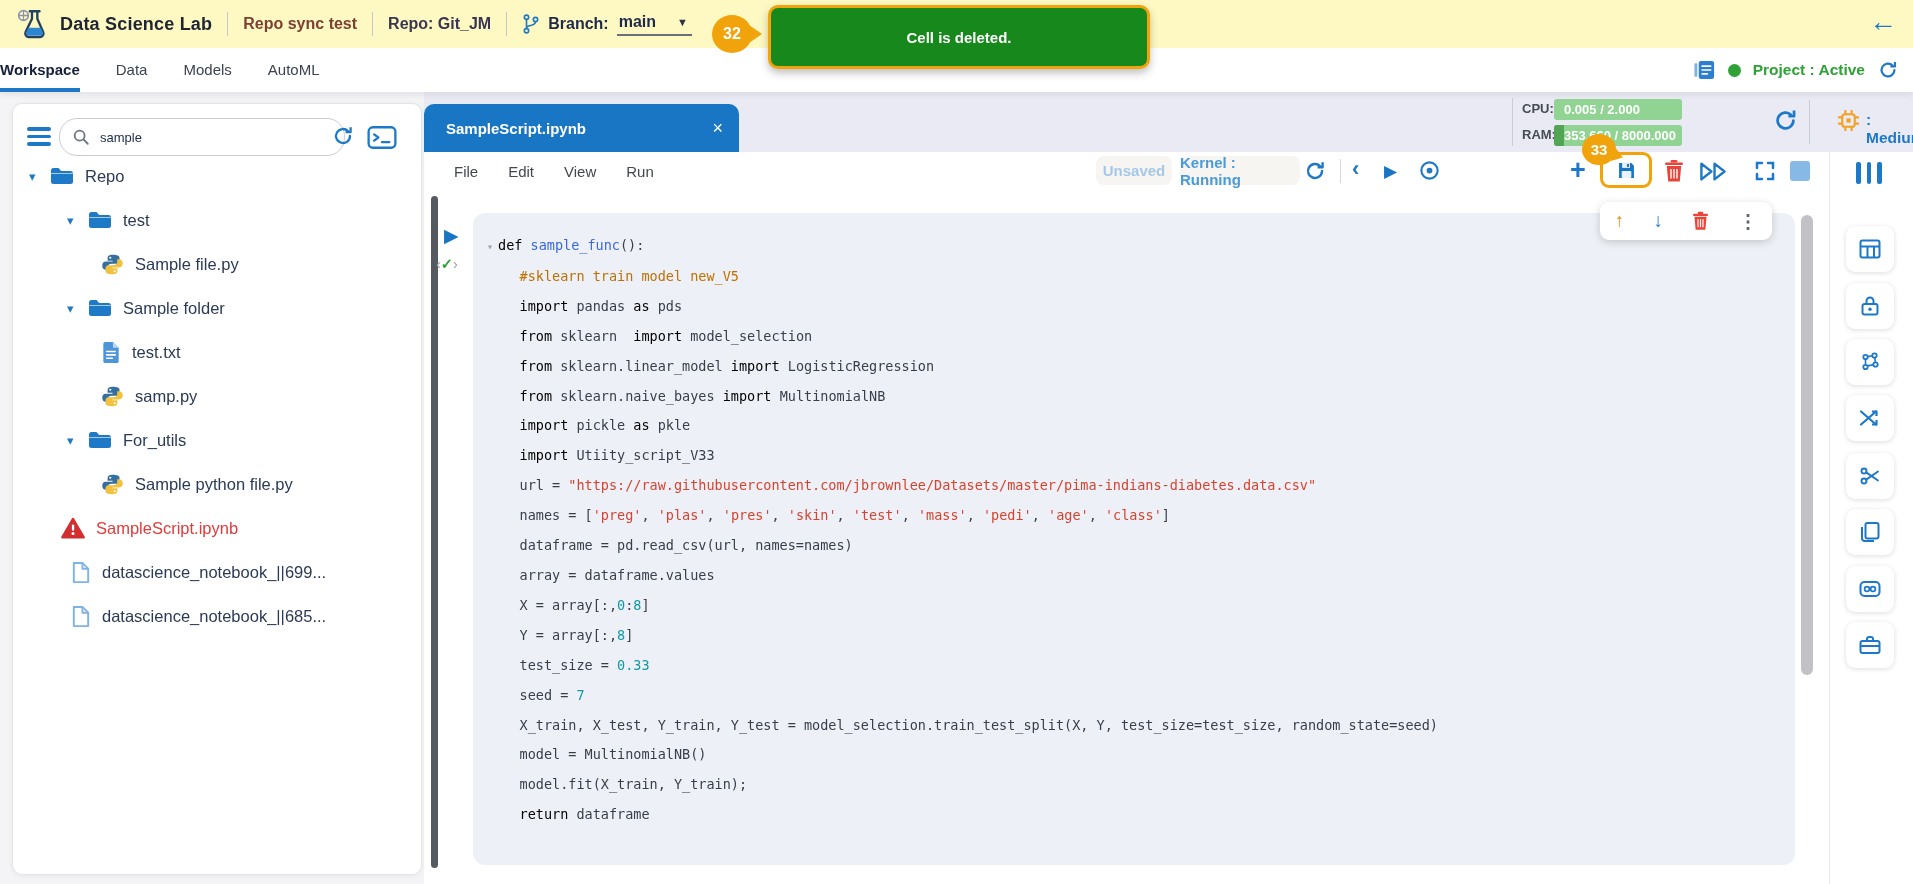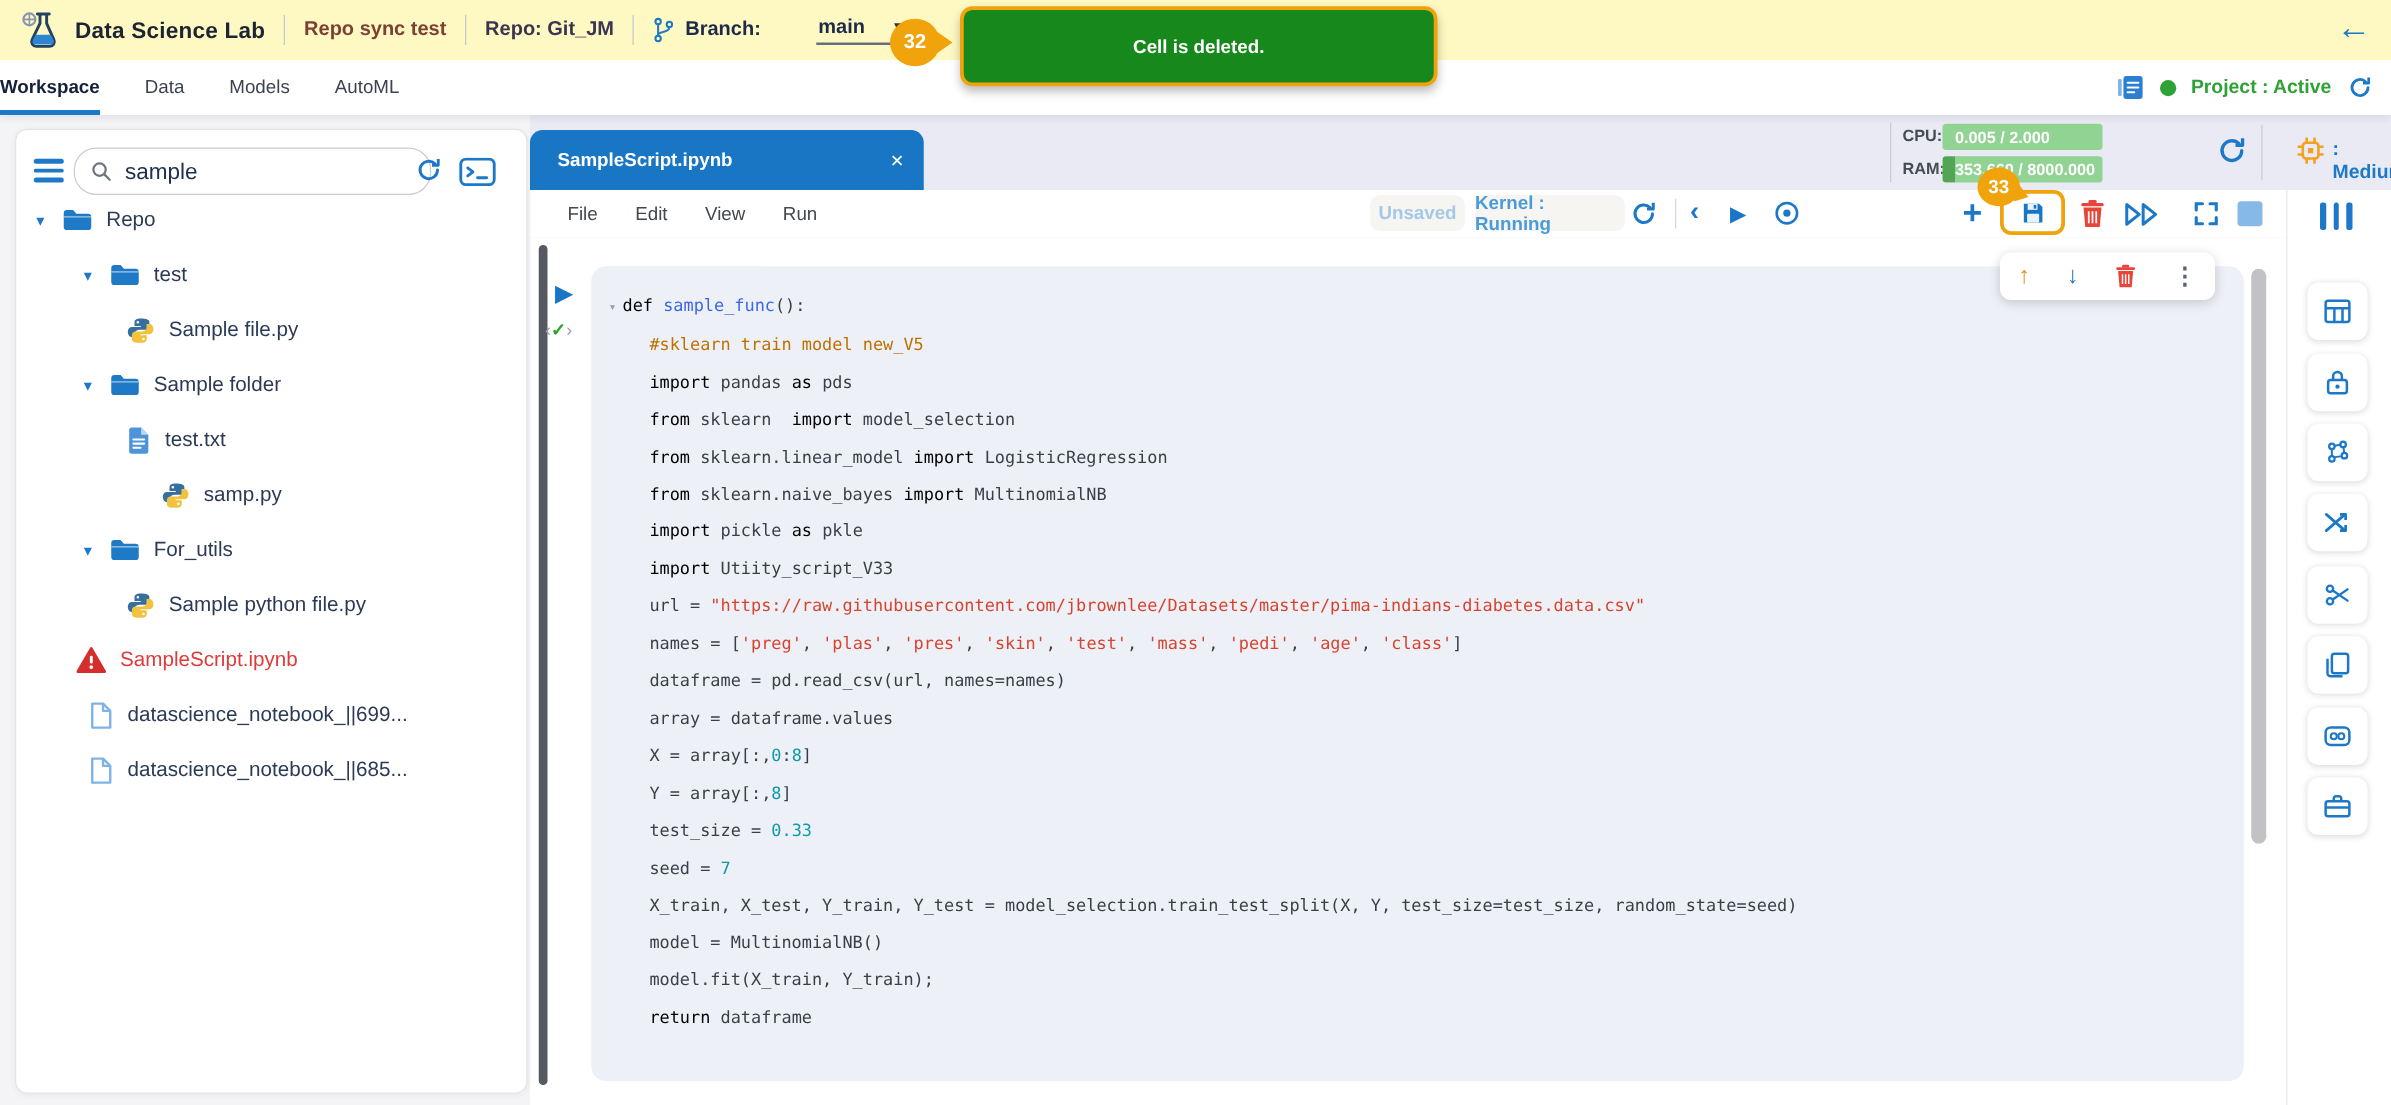--- a/index.html
+++ b/index.html
@@ -7,21 +7,21 @@
   .vsep{width:1px;height:24px;background:#c6c8cf;margin:0 15px;}
   svg{display:block;}
 
   
   .topbar{position:absolute;left:0;top:0;right:0;height:48px;background:#fef9c3;display:flex;align-items:center;padding-left:14px;z-index:40;}
   .logo{width:36px;height:34px;margin-right:10px;}
   .app-title{font-size:18px;font-weight:800;color:#1d2433;letter-spacing:.2px;}
   .crumb1{font-size:16px;color:#7c4034;font-weight:600;}
   .crumb2{font-size:16px;color:#3a3550;font-weight:600;}
   .branch{display:flex;align-items:center;gap:8px;font-size:16px;color:#1e2a4a;font-weight:600;cursor:pointer;}
-  .branch-main{border-bottom:2px solid #6b6f7a;padding:0 4px 3px 2px;display:inline-flex;align-items:center;gap:21px;margin-left:36px;}
+  .branch-main{border-bottom:2px solid #6b6f7a;padding:0 4px 3px 2px;display:inline-flex;align-items:center;gap:21px;}
   .branch-caret{font-size:11px;color:#2c3442;}
   .back-arrow{position:absolute;right:16px;top:8px;font-size:28px;color:#1d79c8;cursor:pointer;line-height:1;}
 
   
   .toast{position:absolute;left:768px;top:5px;width:376px;height:58px;background:#17881c;border:3px solid #f0a30a;border-radius:10px;box-shadow:0 4px 8px rgba(0,0,0,.25);display:flex;align-items:center;justify-content:center;color:#fff;font-size:15px;font-weight:700;z-index:60;}
   .badge32{position:absolute;left:712px;top:15px;width:40px;height:38px;background:#f0a30a;border-radius:50%;color:#fff;font-size:16px;font-weight:700;display:flex;align-items:center;justify-content:center;z-index:61;}
   .badge32::after{content:'';position:absolute;right:-10px;top:50%;transform:translateY(-50%);border-left:13px solid #f0a30a;border-top:9px solid transparent;border-bottom:9px solid transparent;}
 
   
   .navrow{position:absolute;left:0;top:48px;right:0;height:44px;background:#fff;box-shadow:0 3px 6px rgba(20,20,40,.08);z-index:30;display:flex;align-items:stretch;}
@@ -29,21 +29,21 @@
   .navtab.active{color:#14203a;font-weight:800;border-bottom:4px solid #1d79c8;}
   .nav-right{position:absolute;right:14px;top:0;height:44px;display:flex;align-items:center;gap:12px;}
   .proj-dot{width:13px;height:13px;border-radius:50%;background:#2fa136;}
   .proj-label{font-size:15.5px;color:#2fa136;font-weight:600;}
 
   
   .sidebar{position:absolute;left:12px;top:103px;width:408px;height:770px;background:#fff;border:1px solid #e3e4ea;border-radius:10px;box-shadow:0 1px 5px rgba(0,0,0,.06);z-index:10;}
   .hamburger{position:absolute;left:14px;top:23px;width:24px;cursor:pointer;}
   .hamburger i{display:block;height:3.5px;background:#1d79c8;border-radius:2px;margin-bottom:4px;}
   .search-pill{position:absolute;left:46px;top:14px;width:262px;height:36px;border:1px solid #c9ccd4;border-radius:18px;display:flex;align-items:center;padding:0 10px 0 12px;background:#fff;}
-  .search-pill input{border:none;outline:none;font-size:18px;color:#203050;font-family:"Liberation Sans",sans-serif;width:190px;margin-left:8px;background:transparent;}
+  .search-pill input{border:none;outline:none;font-size:13px;color:#203050;font-family:"Liberation Sans",sans-serif;width:190px;margin-left:8px;background:transparent;}
   .side-ic{position:absolute;top:20px;cursor:pointer;}
   .file-tree{position:absolute;left:0;top:50px;right:0;}
   .tree-row{height:44px;display:flex;align-items:center;cursor:pointer;}
   .tree-row .caret{color:#1d79c8;font-size:13px;margin-right:9px;width:12px;}
   .tree-row .ticon{margin-right:11px;display:flex;}
   .tree-row .tlabel{font-size:16.5px;color:#2b3a55;}
   .tree-row .tlabel.error{color:#e03a3a;}
 
   
   .main{position:absolute;left:424px;top:92px;width:1489px;height:792px;background:#fff;}
@@ -242,21 +242,21 @@
         <div class="tree-row" style="padding-left: 88px;">
           <span class="ticon">
             <svg viewBox="0 0 20 24" width="20" height="23">
               <path d="M2 3a2 2 0 0 1 2-2h8l6 6v14a2 2 0 0 1-2 2H4a2 2 0 0 1-2-2z" fill="#4d94d8"></path>
               <path d="M12 1l6 6h-6z" fill="#bcd8f2"></path>
               <path d="M5.5 11h9M5.5 14.5h9M5.5 18h6" stroke="#fff" stroke-width="1.7" stroke-linecap="round"></path>
             </svg>
           </span>
           <span class="tlabel ">test.txt</span>
         </div>
-        <div class="tree-row" style="padding-left: 88px; margin-left: 28px;">
+        <div class="tree-row" style="padding-left: 88px;">
           <span class="ticon">
             <svg viewBox="0 0 24 24" width="23" height="23">
               <path fill="#356fa0" d="M12 1.8c-3.2 0-5.1 1.1-5.1 3.1v3.2h5.2v.9H4.9c-2.1 0-3.6 1.6-3.6 4.2s1.5 4.3 3.6 4.3h2.2v-3.1c0-2.1 2-3.2 4.1-3.2h5c1.8 0 3.1-1.4 3.1-3.1V4.9c0-2-2.3-3.1-7.3-3.1zM9.7 3.9a1.1 1.1 0 1 1 0 2.2 1.1 1.1 0 0 1 0-2.2z"></path>
               <path fill="#f2c13d" d="M12 22.2c3.2 0 5.1-1.1 5.1-3.1v-3.2h-5.2V15h7.2c2.1 0 3.6-1.6 3.6-4.2S21.2 6.5 19.1 6.5h-2.2v3.1c0 2.1-2 3.2-4.1 3.2h-5c-1.8 0-3.1 1.4-3.1 3.1v3.2c0 2 2.3 3.1 7.3 3.1zm2.3-2.1a1.1 1.1 0 1 1 0-2.2 1.1 1.1 0 0 1 0 2.2z"></path>
             </svg>
           </span>
           <span class="tlabel ">samp.py</span>
         </div>
         <div class="tree-row" style="padding-left: 54px;">
           <span class="caret">▾</span>

